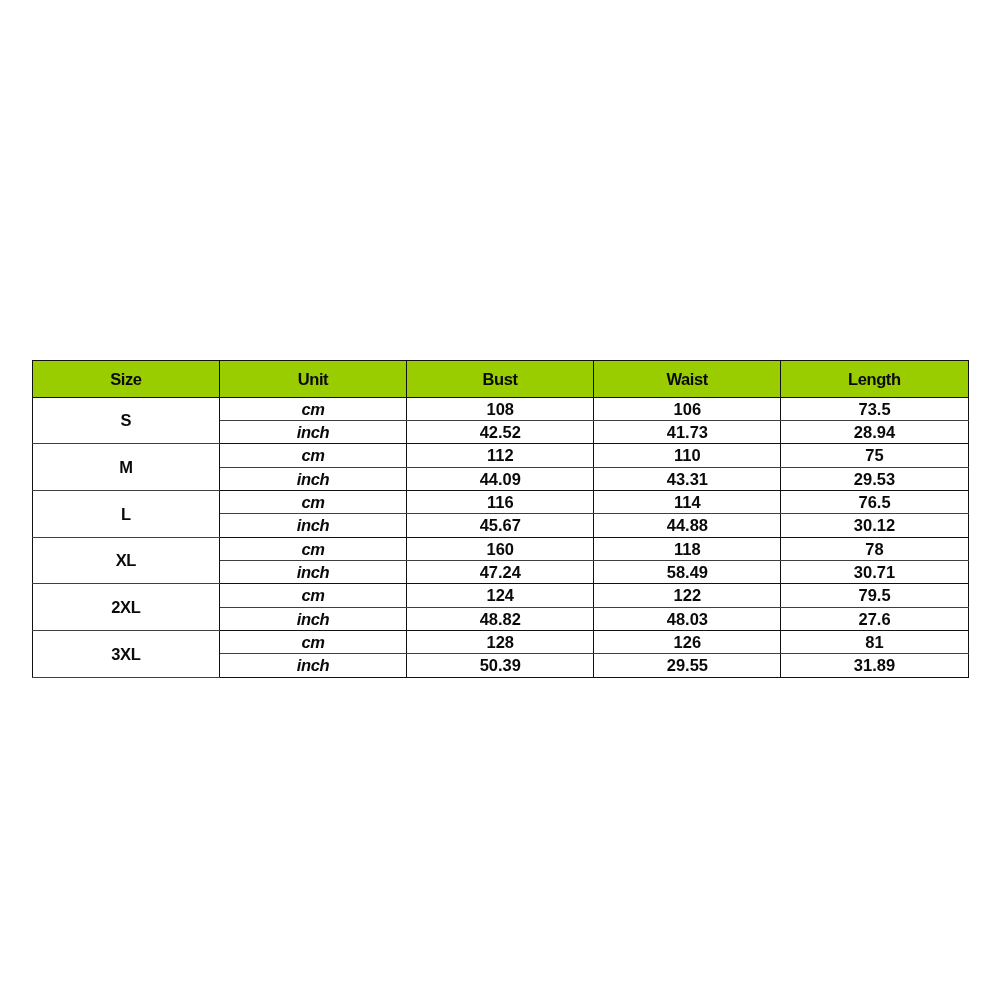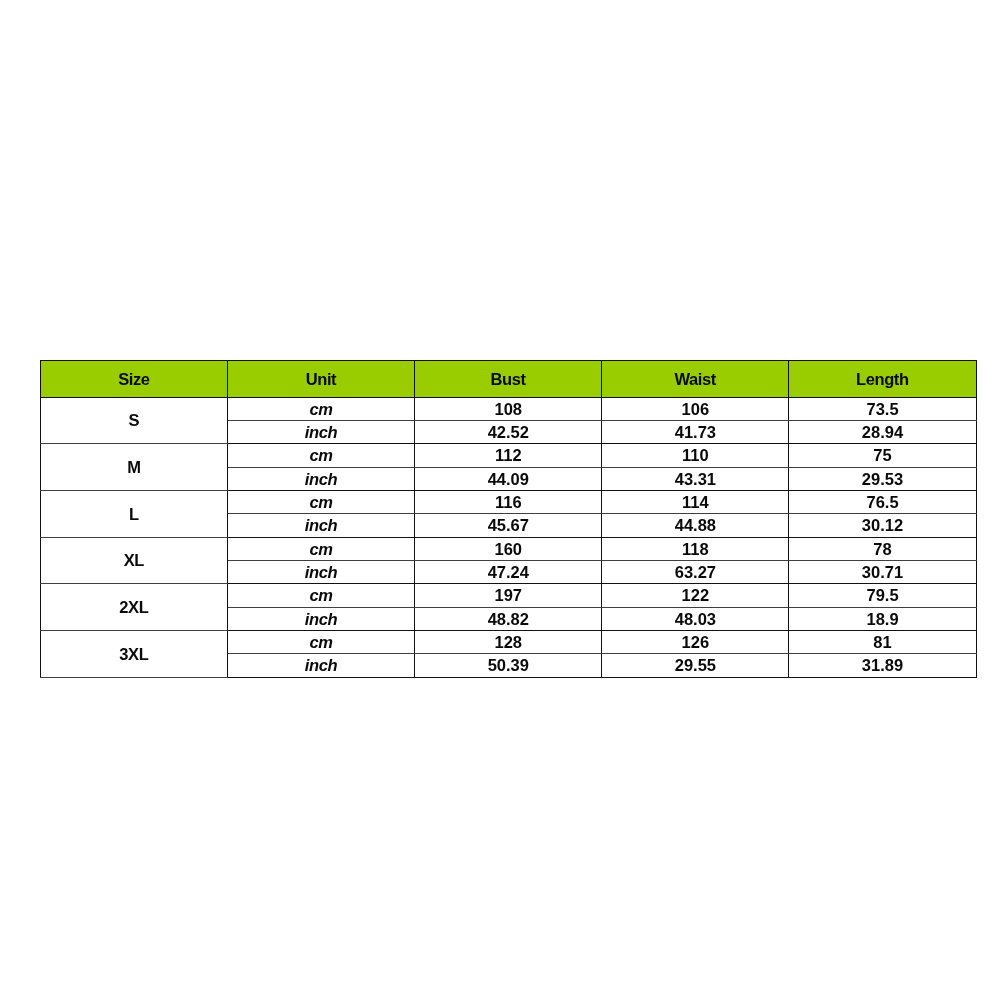--- a/index.html
+++ b/index.html
@@ -13,21 +13,20 @@
   }
   body {
     font-family: "Liberation Sans", sans-serif;
     -webkit-font-smoothing: antialiased;
   }
   #page {
     position: relative;
     width: 852px;
     height: 1000px;
     background: #ffffff;
-    margin-left: 8px;
   }
   
   #size-chart {
     position: absolute;
     left: 32px;
     top: 359.9px;
     width: 936.6px;
     border-collapse: collapse;
     table-layout: fixed;
     border: 1.5px solid #111111;
@@ -131,35 +130,35 @@
       <tr class="unit-cm">
         <td class="size-cell" rowspan="2">XL</td>
         <td class="unit-cell">cm</td>
         <td class="value-cell">160</td>
         <td class="value-cell">118</td>
         <td class="value-cell">78</td>
       </tr>
       <tr class="unit-inch">
         <td class="unit-cell">inch</td>
         <td class="value-cell">47.24</td>
-        <td class="value-cell">63.27</td>
+        <td class="value-cell">58.49</td>
         <td class="value-cell">30.71</td>
       </tr>
       <tr class="unit-cm">
         <td class="size-cell" rowspan="2">2XL</td>
         <td class="unit-cell">cm</td>
-        <td class="value-cell">197</td>
+        <td class="value-cell">124</td>
         <td class="value-cell">122</td>
         <td class="value-cell">79.5</td>
       </tr>
       <tr class="unit-inch">
         <td class="unit-cell">inch</td>
         <td class="value-cell">48.82</td>
         <td class="value-cell">48.03</td>
-        <td class="value-cell">18.9</td>
+        <td class="value-cell">27.6</td>
       </tr>
       <tr class="unit-cm">
         <td class="size-cell" rowspan="2">3XL</td>
         <td class="unit-cell">cm</td>
         <td class="value-cell">128</td>
         <td class="value-cell">126</td>
         <td class="value-cell">81</td>
       </tr>
       <tr class="unit-inch">
         <td class="unit-cell">inch</td>

